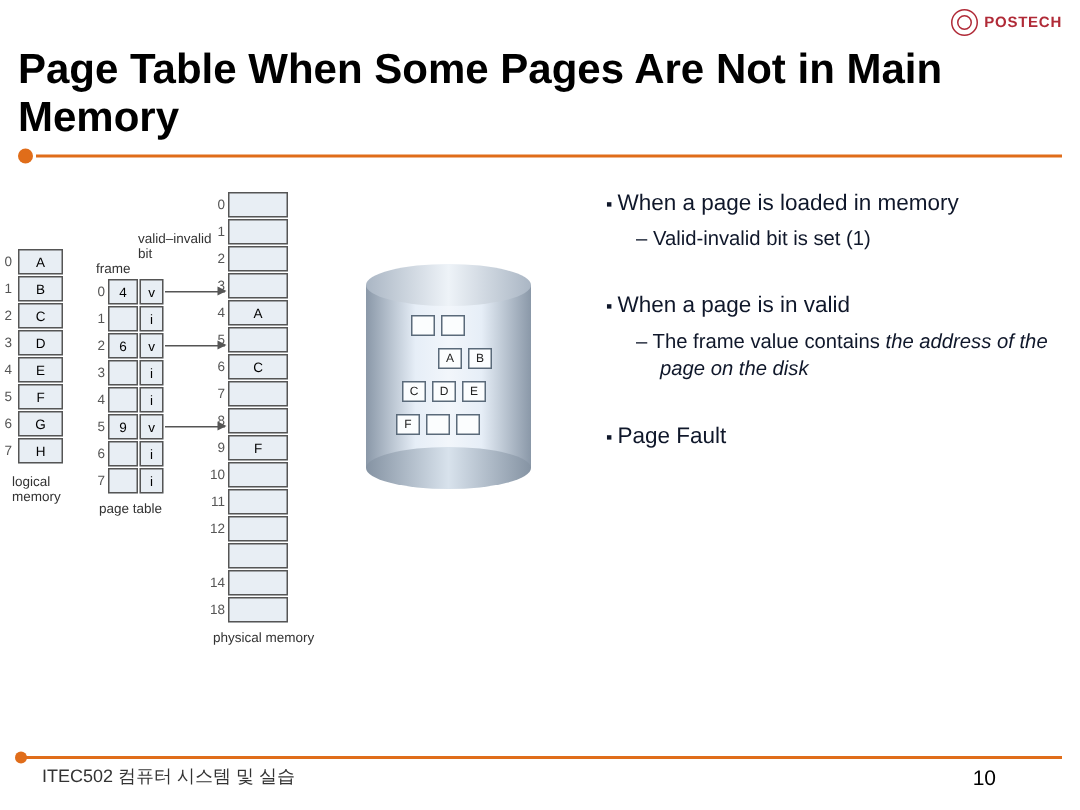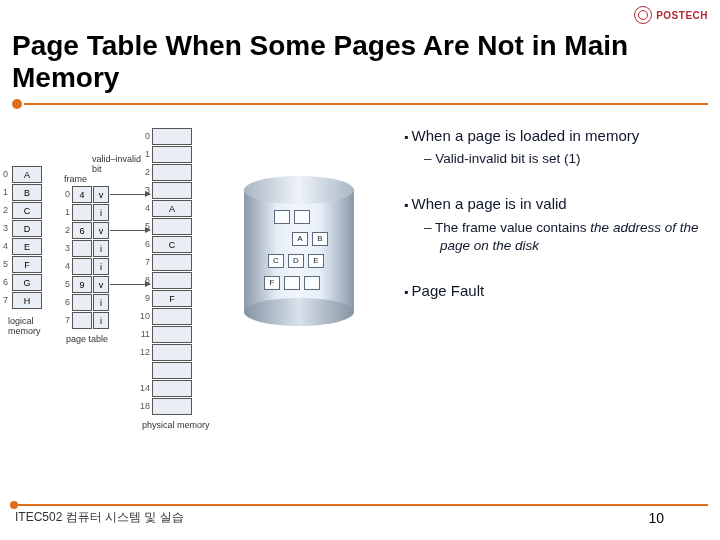--- a/index.html
+++ b/index.html
@@ -24,21 +24,21 @@
   .disk-cell { position: absolute; width: 16px; height: 14px; background: #fbfdfe; border: 1px solid #5a6a7a; font-size: 8px; text-align: center; line-height: 12px; color: #222; }
   .arrow { position: absolute; height: 1px; background: #555; }
   .arrow::after { content: ""; position: absolute; right: -1px; top: -3px; border-left: 6px solid #555; border-top: 3.5px solid transparent; border-bottom: 3.5px solid transparent; }
   .bullets { flex: 1; font-family: Tahoma, Arial, sans-serif; font-size: 15px; line-height: 1.35; color: #0f172a; padding-top: 0; }
   .b1 { margin: 0 0 4px 20px; text-indent: -18px; padding-left: 18px; }
   .b1::before { content: "\25AA  "; font-size: 12px; }
   .b2 { margin: 0 0 4px 40px; text-indent: -16px; padding-left: 16px; font-size: 13.5px; }
   .b2::before { content: "\2013  "; }
   .spacer { height: 22px; }
   em.it { font-style: italic; }
-  .footer { position: absolute; bottom: 14px; left: 0; right: 0; display: flex; justify-content: space-between; padding: 0 56px 0 15px; font-size: 12px; font-family: "Comic Sans MS", cursive, Arial; color: #333; align-items: center; }
+  .footer { position: absolute; bottom: 14px; left: 0; right: 0; display: flex; justify-content: space-between; padding: 0 56px 0 28px; font-size: 12px; font-family: "Comic Sans MS", cursive, Arial; color: #333; align-items: center; }
   .foot-line { position: absolute; bottom: 34px; left: 12px; right: 12px; height: 2px; background: #e06d1a; }
   .foot-line::before { content: ""; position: absolute; left: -2px; top: -3px; width: 8px; height: 8px; border-radius: 50%; background: #e06d1a; }
   .pagenum { font-family: Tahoma, Arial; font-size: 14px; color: #000; }
 </style>
 </head>
 <body>
 
 <div class="logo">
   <div class="logo-seal"></div>
   <div class="logo-text">POSTECH</div>

